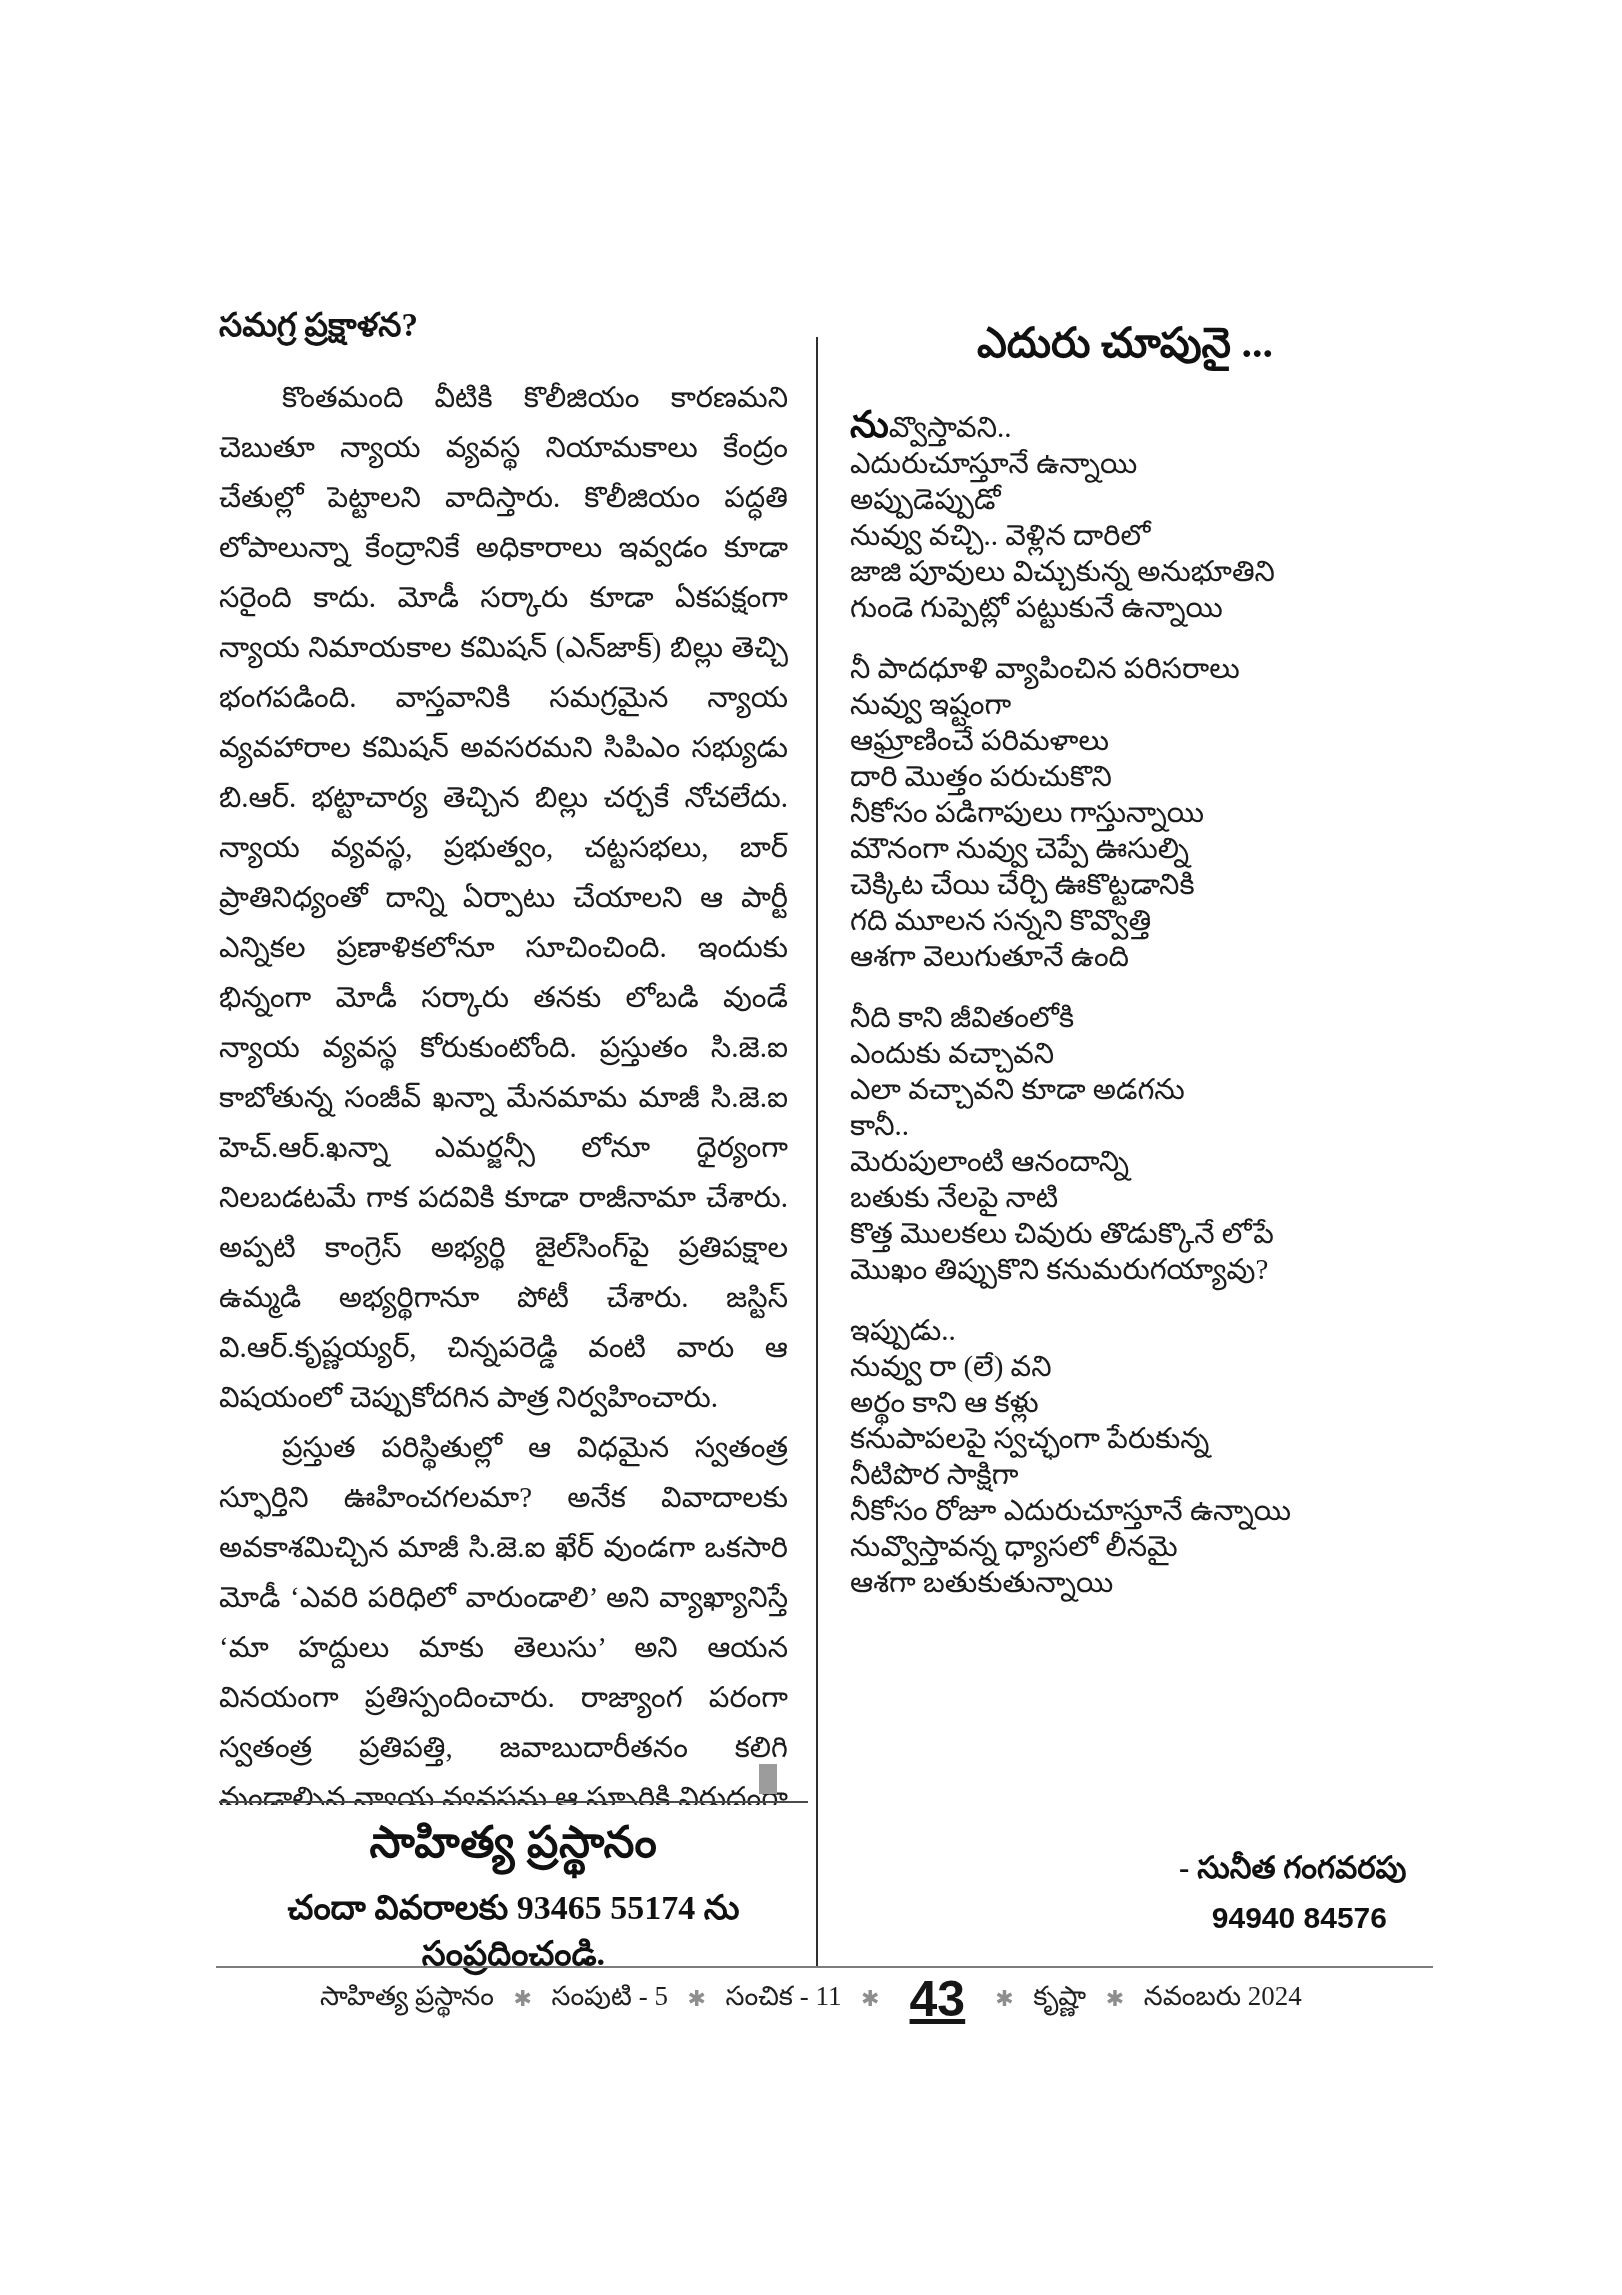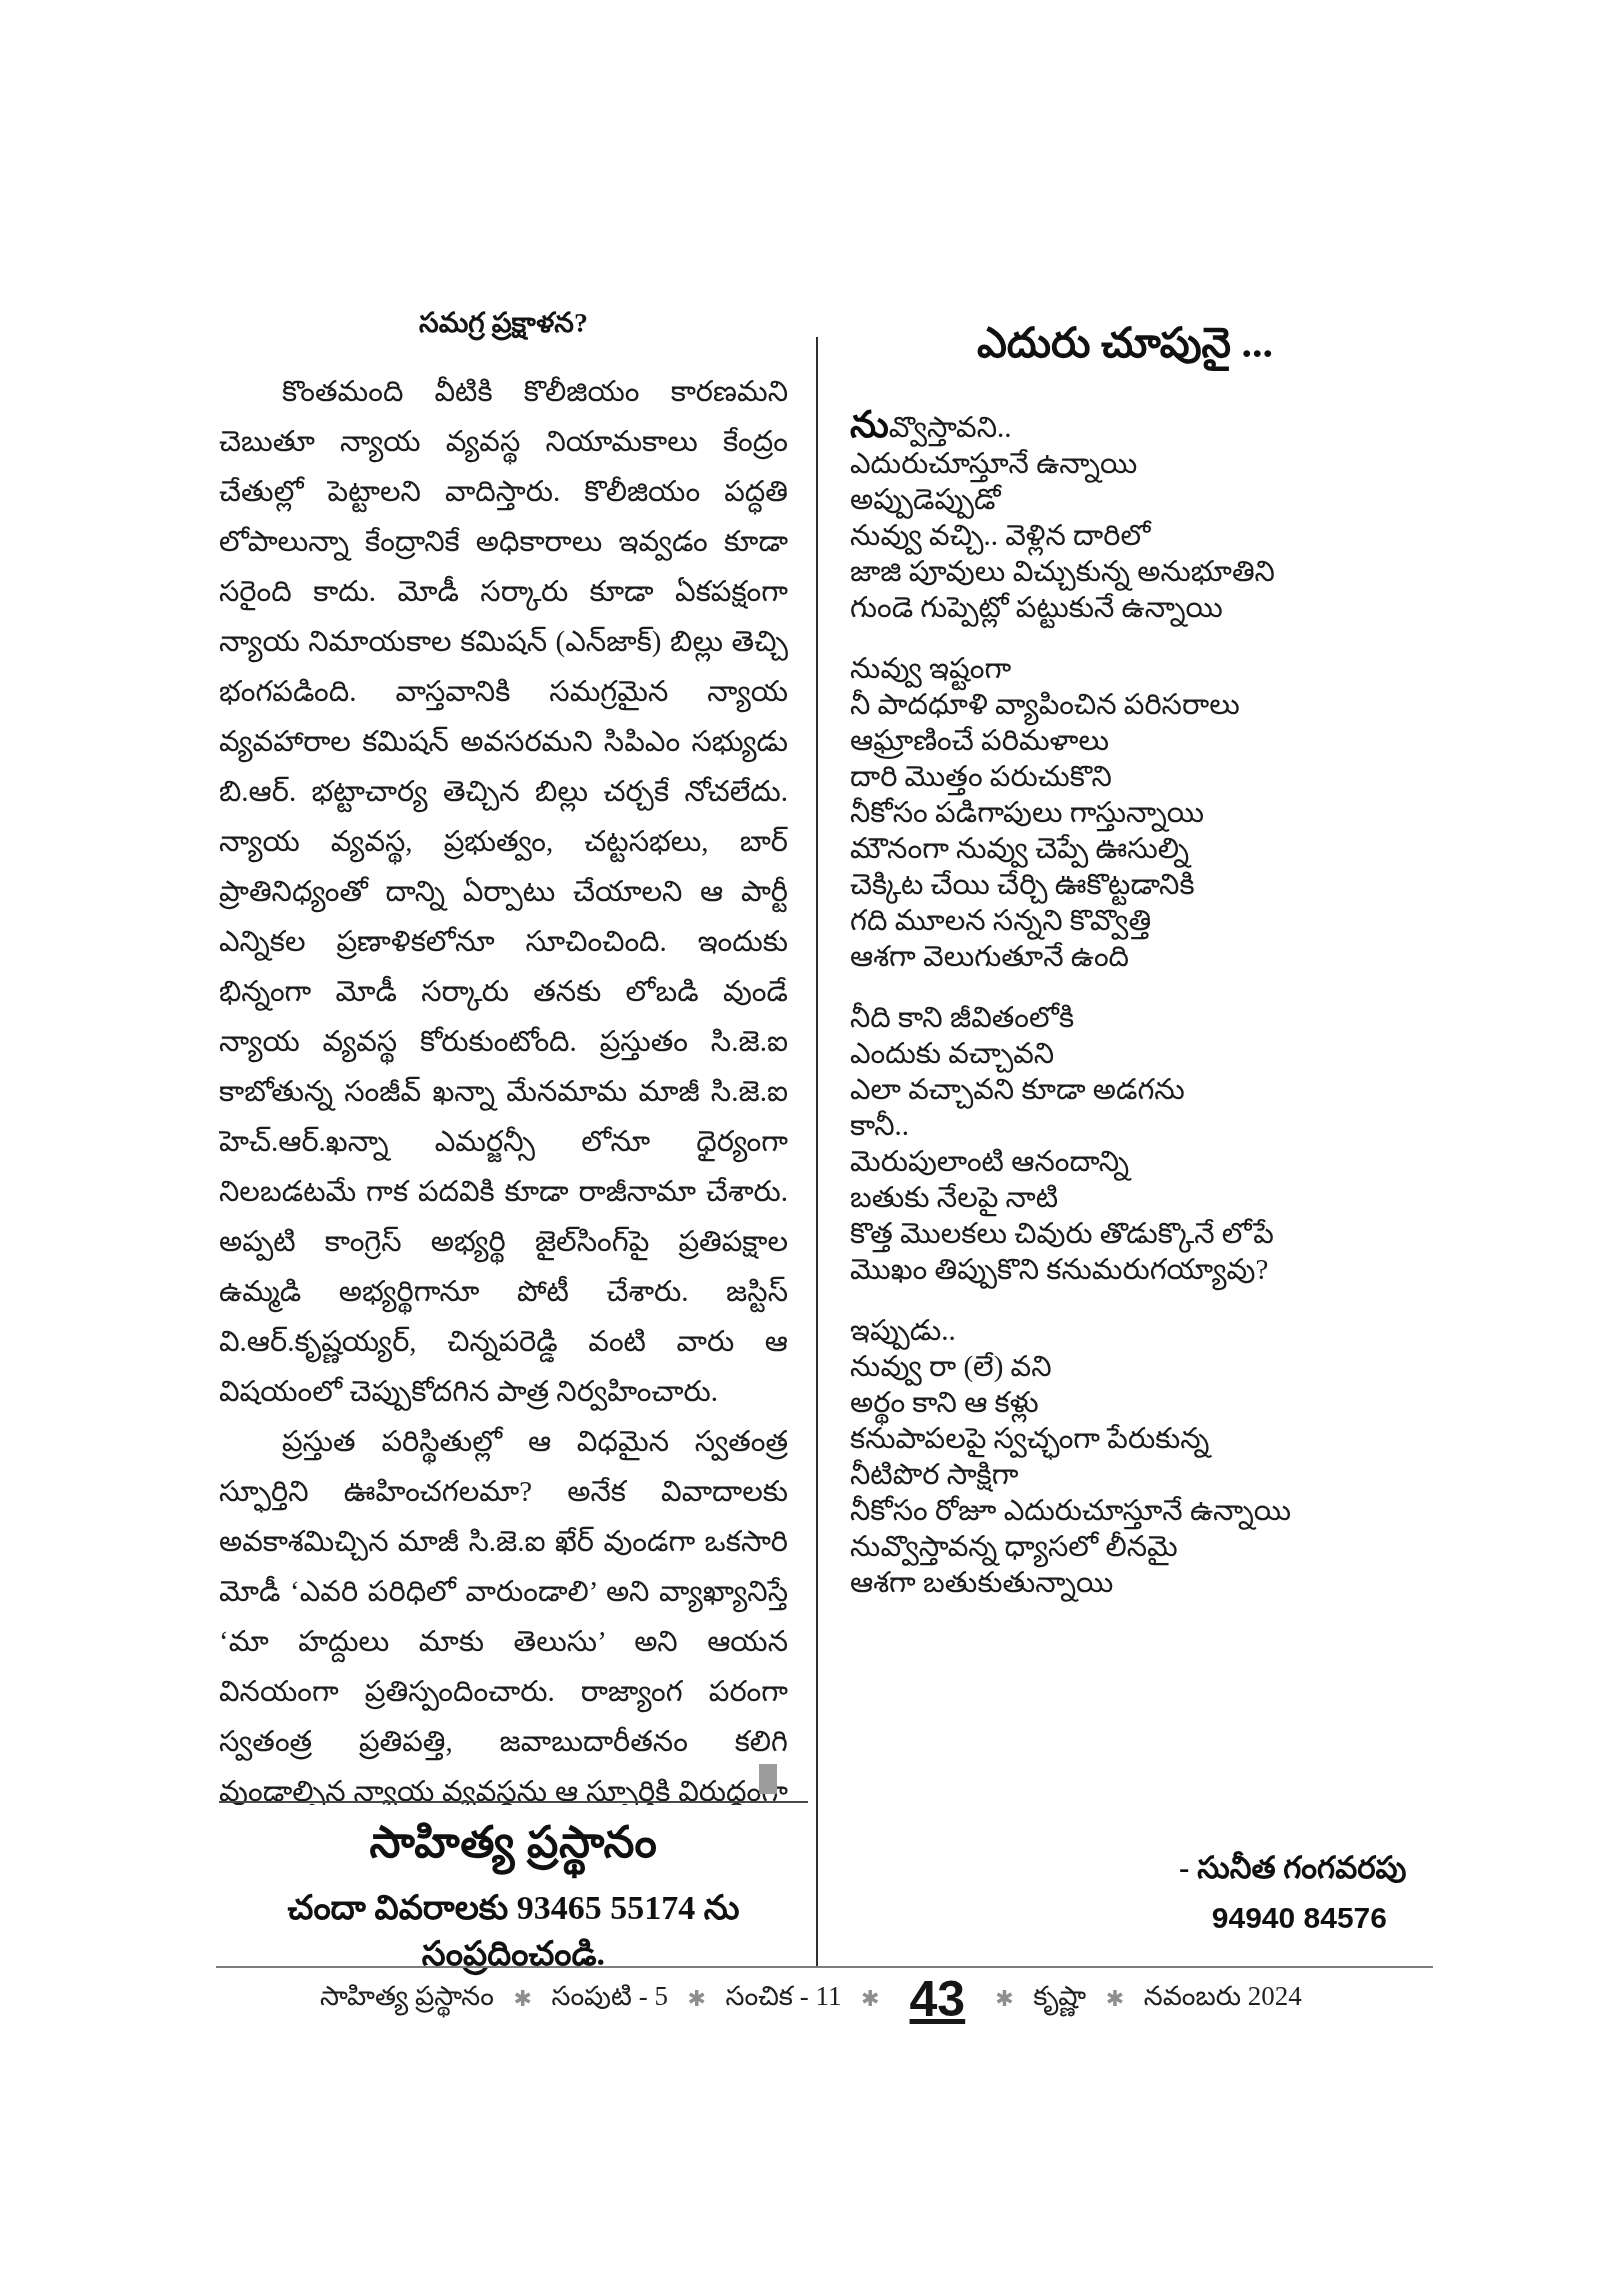--- a/index.html
+++ b/index.html
@@ -8,22 +8,22 @@
     background:#ffffff;color:#1c1c1c;
     font-family:"Liberation Serif","DejaVu Serif",serif;
     overflow:hidden;
   }
   
   .col-left{
     position:absolute;left:219px;top:307px;width:569px;height:1498px;
     overflow:hidden;
   }
   .article-title{
-    margin:0 0 19.6px 0;text-align:center;
-    font-size:28px;font-weight:bold;color:#151515;
+    margin:0 0 19.6px 0;text-align:left;
+    font-size:33px;font-weight:bold;color:#151515;
   }
   .article-para{
     margin:0;text-align:justify;text-indent:63px;
     font-size:29px;line-height:50px;color:#1c1c1c;
   }
   .end-marker{
     position:absolute;left:759px;top:1764px;
     width:18.3px;height:30px;background:#9c9c9c;
   }
   .box-top-rule{
@@ -120,22 +120,22 @@
   <div class="stanza">
     <div class="pline"><span class="plead">ను</span><span>వ్వొస్తావని..</span></div>
     <div class="pline">ఎదురుచూస్తూనే ఉన్నాయి</div>
     <div class="pline">అప్పుడెప్పుడో</div>
     <div class="pline">నువ్వు వచ్చి.. వెళ్లిన దారిలో</div>
     <div class="pline">జాజి పూవులు విచ్చుకున్న అనుభూతిని</div>
     <div class="pline">గుండె గుప్పెట్లో పట్టుకునే ఉన్నాయి</div>
   </div>
 
   <div class="stanza">
+    <div class="pline">నీ పాదధూళి వ్యాపించిన పరిసరాలు</div>
     <div class="pline">నువ్వు ఇష్టంగా</div>
-    <div class="pline">నీ పాదధూళి వ్యాపించిన పరిసరాలు</div>
     <div class="pline">ఆఘ్రాణించే పరిమళాలు</div>
     <div class="pline">దారి మొత్తం పరుచుకొని</div>
     <div class="pline">నీకోసం పడిగాపులు గాస్తున్నాయి</div>
     <div class="pline">మౌనంగా నువ్వు చెప్పే ఊసుల్ని</div>
     <div class="pline">చెక్కిట చేయి చేర్చి ఊకొట్టడానికి</div>
     <div class="pline">గది మూలన సన్నని కొవ్వొత్తి</div>
     <div class="pline">ఆశగా వెలుగుతూనే ఉంది</div>
   </div>
 
   <div class="stanza">

